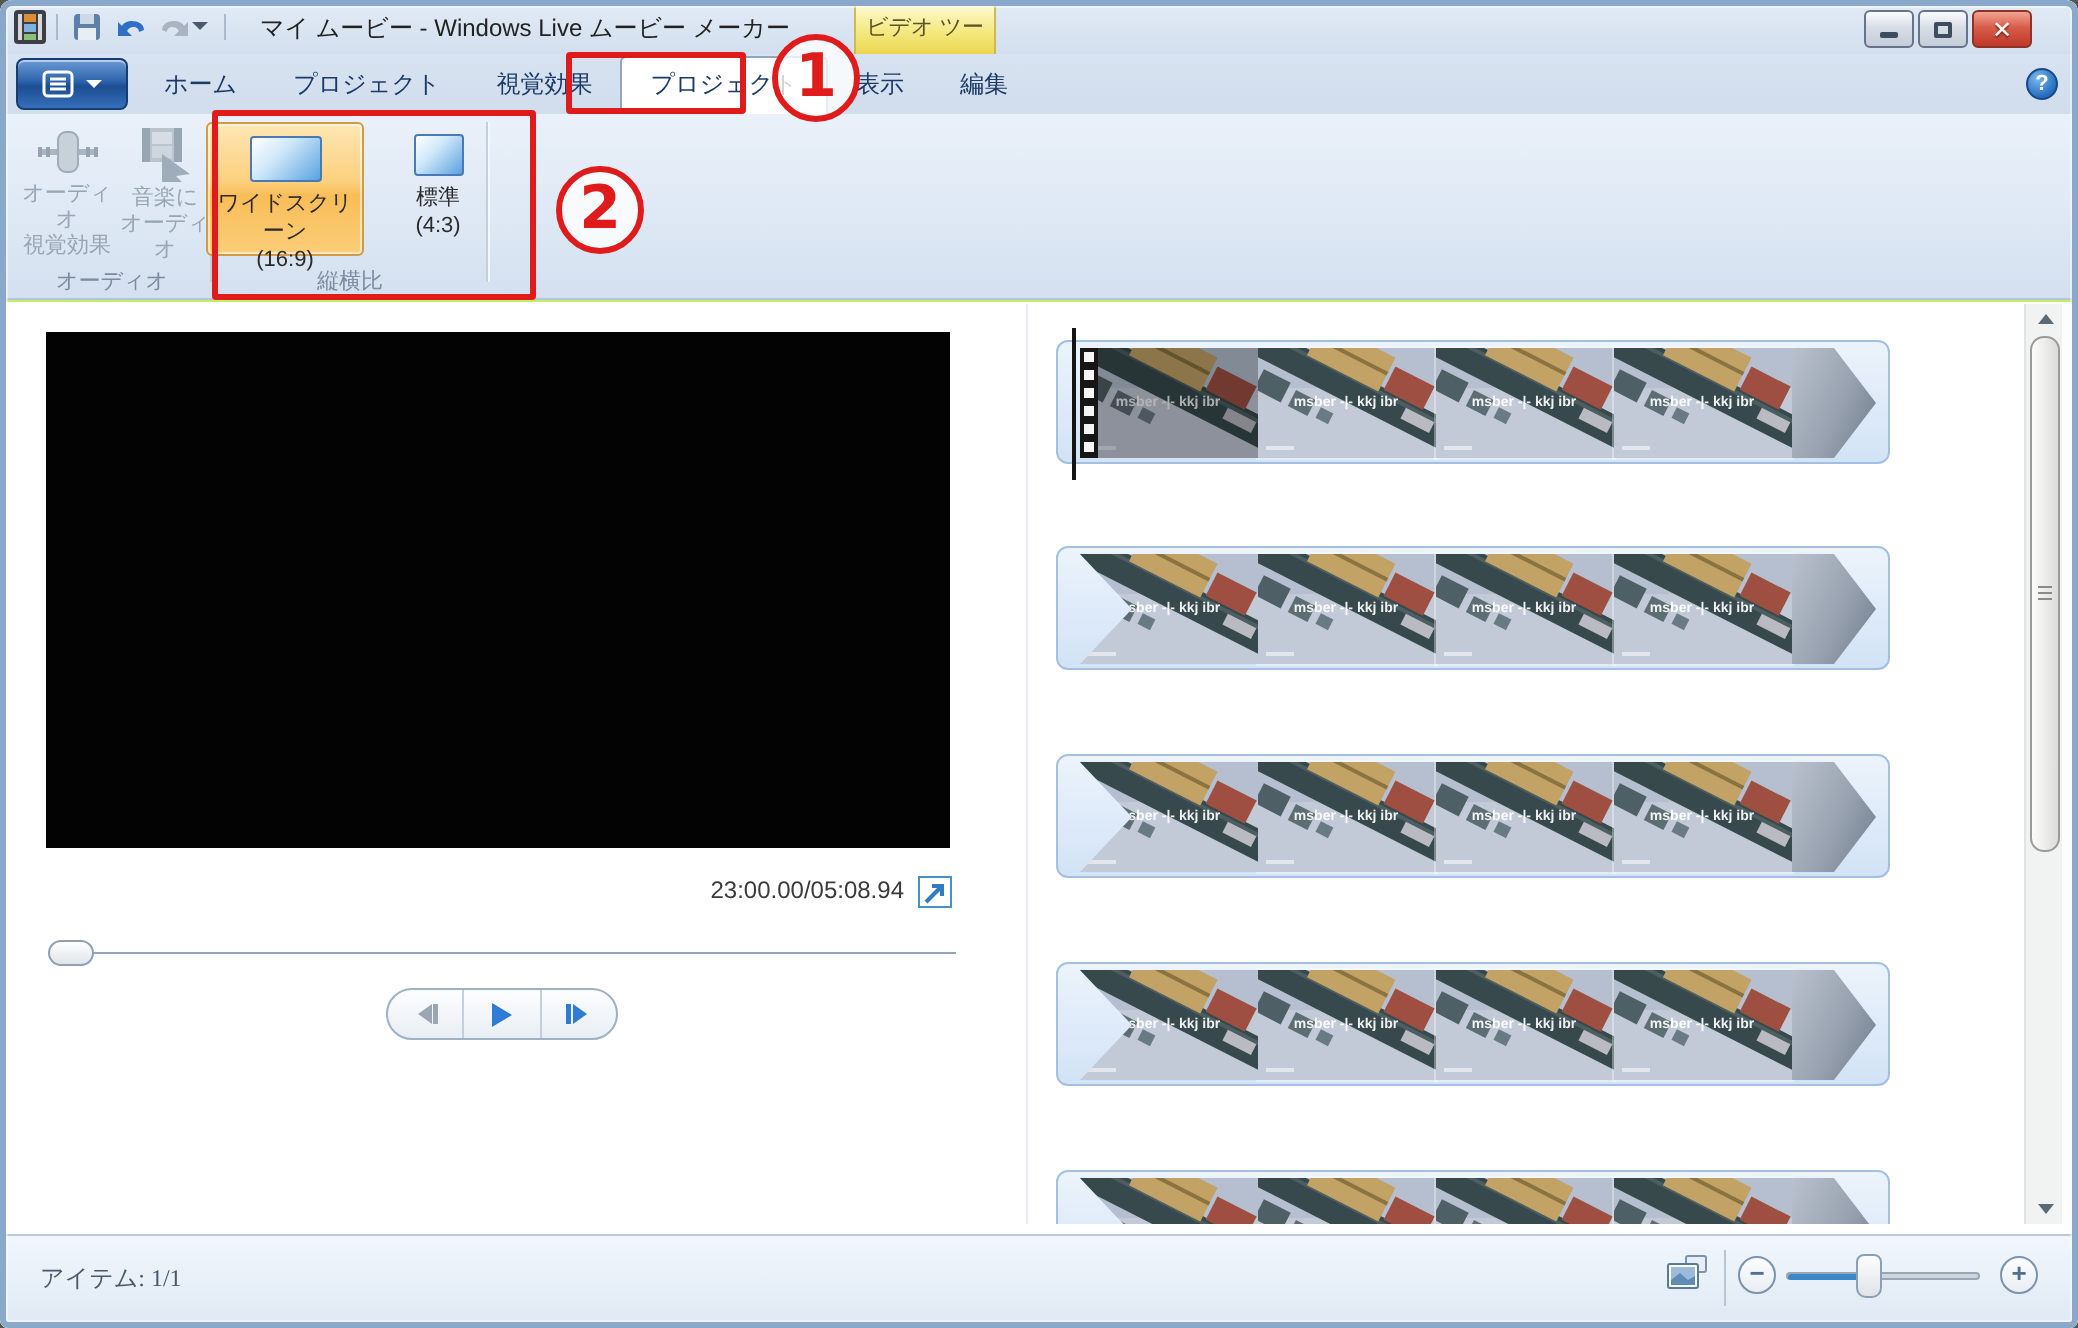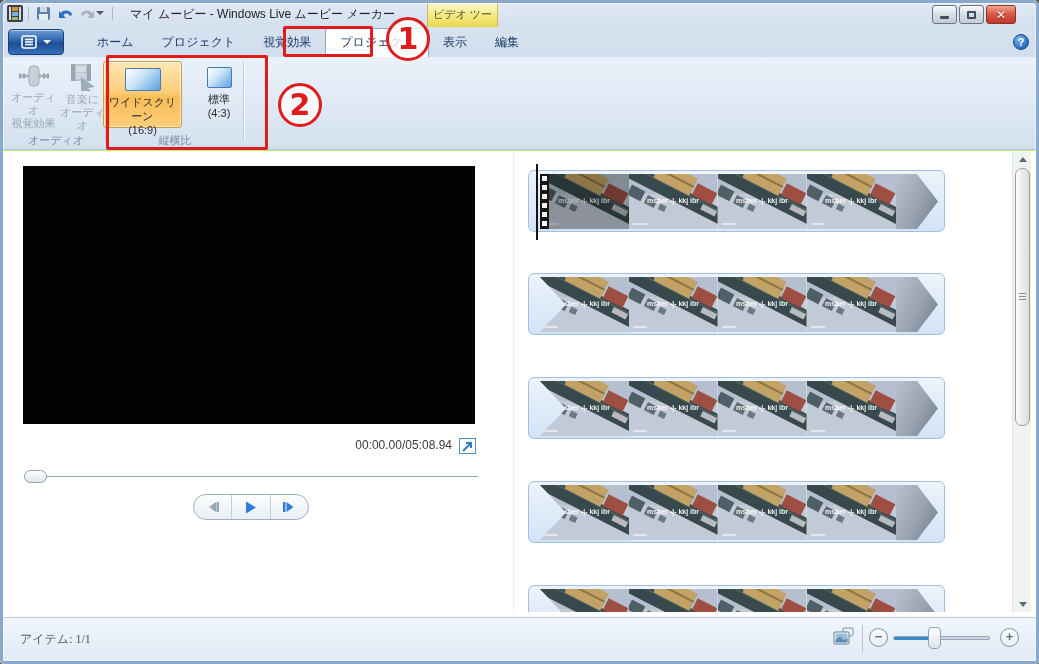--- a/index.html
+++ b/index.html
@@ -34,21 +34,21 @@
   .glyph-min { width:9px; height:3px; background:#3d4c5e; margin-top:6px; border-radius:1px; }
   .glyph-max { width:9px; height:8px; border:2px solid #3d4c5e; border-radius:1px; }
   .glyph-close { color:#fff; font-size:12px; font-weight:bold; text-shadow:0 1px 1px #7c2014; }
   
   .tabrow { position:absolute; left:0; top:27px; width:1039px; height:30px;
     background:linear-gradient(#d8e3f1,#d0ddec); }
   .appmenu { position:absolute; left:8px; top:29px; width:56px; height:26px; border-radius:4px;
     border:1px solid #173d75; background:linear-gradient(#6d9bd6,#2c62aa 45%,#1d4d92 55%,#3570b8);
     display:flex; align-items:center; justify-content:center; gap:6px; box-shadow:inset 0 1px 0 rgba(255,255,255,.5); }
   .appmenu-caret { width:0; height:0; border-left:4px solid transparent; border-right:4px solid transparent; border-top:4px solid #fff; }
-  #tabs { position:absolute; left:83px; top:28px; height:29px; display:flex;justify-content:space-between; }
+  #tabs { position:absolute; left:68px; top:28px; height:29px; display:flex;justify-content:space-between; }
   .tab { padding:0 14px; line-height:28px; font-size:12px; color:#1c3a68; white-space:nowrap; }
   .tab.active { background:#fff; border:1px solid #8ea6c0; border-bottom:none; border-radius:3px 3px 0 0;
     line-height:27px; color:#1c3a68; }
   .help-btn { position:absolute; left:1013px; top:34px; width:16px; height:16px; border-radius:50%;
     background:radial-gradient(circle at 35% 30%, #7db9ec, #2a72c4 65%, #1c56a0); border:1px solid #16488a;
     color:#fff; font-size:11px; font-weight:bold; text-align:center; line-height:14px; }
   
   .ribbon { position:absolute; left:0; top:57px; width:1039px; height:93px;
     background:linear-gradient(#eaf1fa,#dde8f4 60%,#d3e0ef); border-bottom:1px solid #b6c5d8; }
   .rgroup-label { position:absolute; font-size:11px; color:#7b8ba0; text-align:center; }
@@ -254,21 +254,21 @@
 
   <div class="ann-box" style="left:283px; top:26px; width:90px; height:31px"></div>
   <div class="ann-box" style="left:106px; top:55px; width:162px; height:95px"></div>
   <div class="ann-circle" style="left:386px; top:17px">1</div>
   <div class="ann-circle" style="left:278px; top:83px">2</div>
 
   <div class="content">
     <div class="panel-divider"></div>
 
     <div class="video"></div>
-    <div class="timecode">00:00.00/05:08.94</div>
+    <div class="timecode">23:00.00/05:08.94</div>
     <div class="fullscreen-btn">
       <svg width="11" height="11" viewBox="0 0 11 11">
         <path d="M1 10 L8 3" stroke="#2f7cc4" stroke-width="2"></path>
         <path d="M4 2 H9 V7" fill="none" stroke="#2f7cc4" stroke-width="2"></path>
       </svg>
     </div>
     <div class="seek-track"></div>
     <div class="seek-thumb"></div>
 
     <div class="transport">

